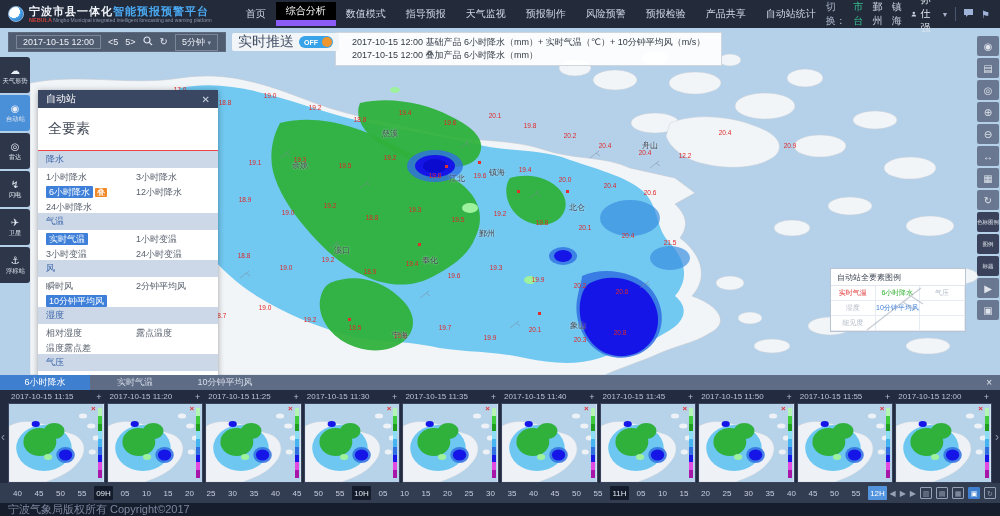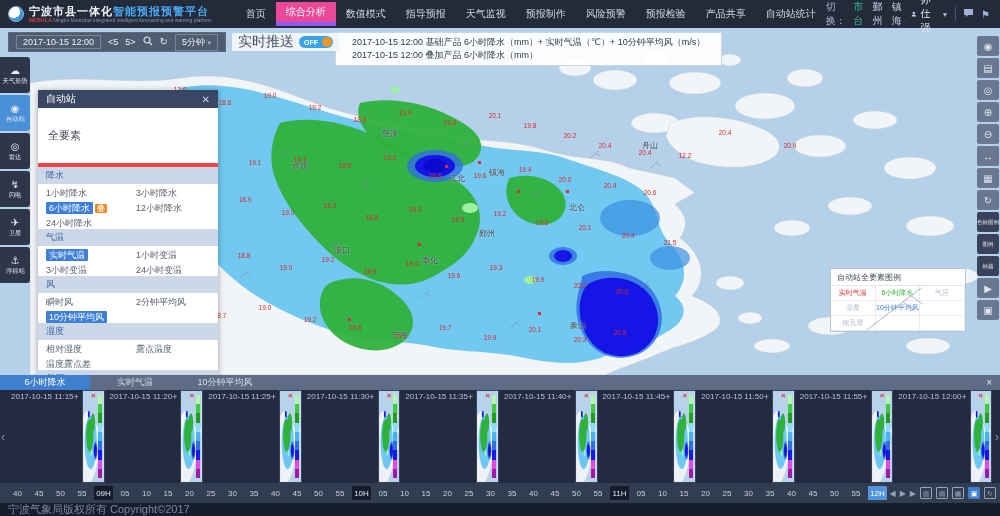--- a/index.html
+++ b/index.html
@@ -9,21 +9,21 @@
   
   .navbar { height:28px; background:#232b3b; display:flex; align-items:center; flex:0 0 28px; position:relative; z-index:50; }
   .logo { display:flex; align-items:center; gap:5px; padding:0 10px 0 8px; }
   .logo-circle { width:16px; height:16px; border-radius:50%; background:radial-gradient(circle at 35% 35%, #ffffff 45%, #4aa8f0 48%, #1c5fa8 100%); border:1px solid #8fb8e0; }
   .logo-title { font-size:11px; font-weight:bold; color:#f0f3f8; letter-spacing:1px; line-height:11px; white-space:nowrap; }
   .logo-title .blue { color:#4aa8f0; }
   .logo-sub { font-size:5px; color:#8a93a8; line-height:6px; white-space:nowrap; }
   .logo-sub .nebula { color:#d04038; font-weight:bold; font-size:5.5px; }
   .menu { display:flex; height:24px; margin-left:14px; }
   .menu-item { padding:0 10px; font-size:10px; color:#cfd6e4; display:flex; align-items:center; cursor:pointer; white-space:nowrap; }
-  .menu-item.active { background:#ec4899; color:#ffffff; border-bottom:4px solid #8b5cf6; }
+  .menu-item.active { background:#000000; color:#ffffff; border-bottom:6px solid #8b5cf6; }
   .nav-right { margin-left:auto; display:flex; align-items:center; gap:7px; padding-right:10px; font-size:10px; }
   .switch-label { color:#aab4c8; }
   .switch-opt { color:#c8d0e0; cursor:pointer; }
   .switch-opt.active { color:#35c08f; }
   .user { display:flex; align-items:center; gap:4px; color:#e6eaf2; cursor:pointer; }
   .caret { font-size:7px; color:#aab4c8; }
   .nav-divider { width:1px; height:14px; background:#4a5570; }
   .nav-icon { color:#9fb4d8; font-size:10px; cursor:pointer; }
 
   
@@ -53,21 +53,21 @@
   .left-sidebar { position:absolute; left:0; top:29px; width:30px; display:flex; flex-direction:column; gap:2px; z-index:30; }
   .ls-item { width:30px; height:36px; background:#2e374a; border-radius:0 3px 3px 0; display:flex; flex-direction:column; align-items:center; justify-content:center; gap:1px; cursor:pointer; }
   .ls-item.active { background:#4a90d9; }
   .ls-icon { color:#e8edf5; font-size:10px; line-height:11px; }
   .ls-label { color:#dfe5ef; font-size:7px; line-height:8px; white-space:nowrap; transform:scale(.9); }
 
   
   .station-panel { position:absolute; left:38px; top:62px; width:180px; height:288px; background:#ffffff; box-shadow:0 1px 6px rgba(0,0,0,.35); z-index:25; overflow:hidden; }
   .sp-header { height:18px; background:#3a4763; color:#fff; font-size:10px; display:flex; align-items:center; padding:0 8px; }
   .sp-close { margin-left:auto; font-size:10px; color:#cdd5e4; cursor:pointer; }
-  .sp-all { font-size:11px; color:#444c58; padding:20px 10px; border-bottom:4px solid #ef4444; cursor:pointer; }
+  .sp-all { font-size:14px; color:#444c58; padding:12px 10px; border-bottom:1px solid #ef4444; cursor:pointer; }
   .sp-sec { background:#ccd7e8; color:#3a66a8; font-size:9px; padding:2px 8px; }
   .sp-grid { display:grid; grid-template-columns:50% 50%; }
   .sp-cell { font-size:9px; color:#555e6b; padding:3px 4px 3px 8px; height:15px; cursor:pointer; white-space:nowrap; }
   .sp-sel { background:#3d7fd9; color:#fff; padding:1px 3px; border-radius:1px; }
   .sp-badge { background:#f08827; color:#fff; padding:0 2px; margin-left:2px; font-size:8px; border-radius:1px; }
 
   
   .legend-panel { position:absolute; left:830px; top:240px; width:136px; background:#ffffff; border:1px solid #b8c4d4; z-index:18; }
   .lp-title { font-size:8px; color:#444c58; padding:3px 6px 2px; }
   .lp-grid { display:grid; grid-template-columns:33.3% 33.3% 33.4%; border-top:1px solid #dfe6ee; position:relative; }
@@ -84,21 +84,21 @@
   .ptab { width:90px; font-size:9px; color:#d7dde8; display:flex; align-items:center; justify-content:center; cursor:pointer; white-space:nowrap; }
   .ptab.active { background:#3f7fd0; color:#fff; }
   .ptabs-close { margin-left:auto; color:#dfe5ee; font-size:10px; padding:0 8px; display:flex; align-items:center; cursor:pointer; }
 
   
   .thumbs { height:93px; flex:0 0 93px; background:#222b3f; position:relative; display:flex; align-items:stretch; padding:0 8px; }
   .thumb-arrow { position:absolute; top:40px; color:#8a95ab; font-size:12px; cursor:pointer; }
   .thumb-arrow.left { left:1px; }
   .thumb-arrow.right { right:1px; }
   .thumbs-row { display:flex; gap:2px; width:100%; }
-  .thumb { flex:1 1 0; display:flex; }
+  .thumb { flex:1 1 0; display:flex; flex-direction:column; }
   .thumb-head { height:13px; display:flex; align-items:center; padding:0 3px; }
   .thumb-time { font-size:8px; color:#b8c2d6; white-space:nowrap; }
   .thumb-add { margin-left:auto; color:#b8c2d6; font-size:9px; cursor:pointer; }
   .thumb-body { position:relative; flex:1; background:#f6f9fb; border:1px solid #39445c; overflow:hidden; cursor:pointer; }
   .thumb-body svg { position:absolute; left:0; top:0; width:100%; height:100%; }
   .thumb-close { position:absolute; right:8px; top:0; color:#e03030; font-size:8px; font-weight:bold; line-height:9px; cursor:pointer; }
   .thumb-colorbar { position:absolute; right:2px; top:4px; width:4px; bottom:4px; display:flex; flex-direction:column; }
   .thumb-colorbar i { flex:1; }
 
   

